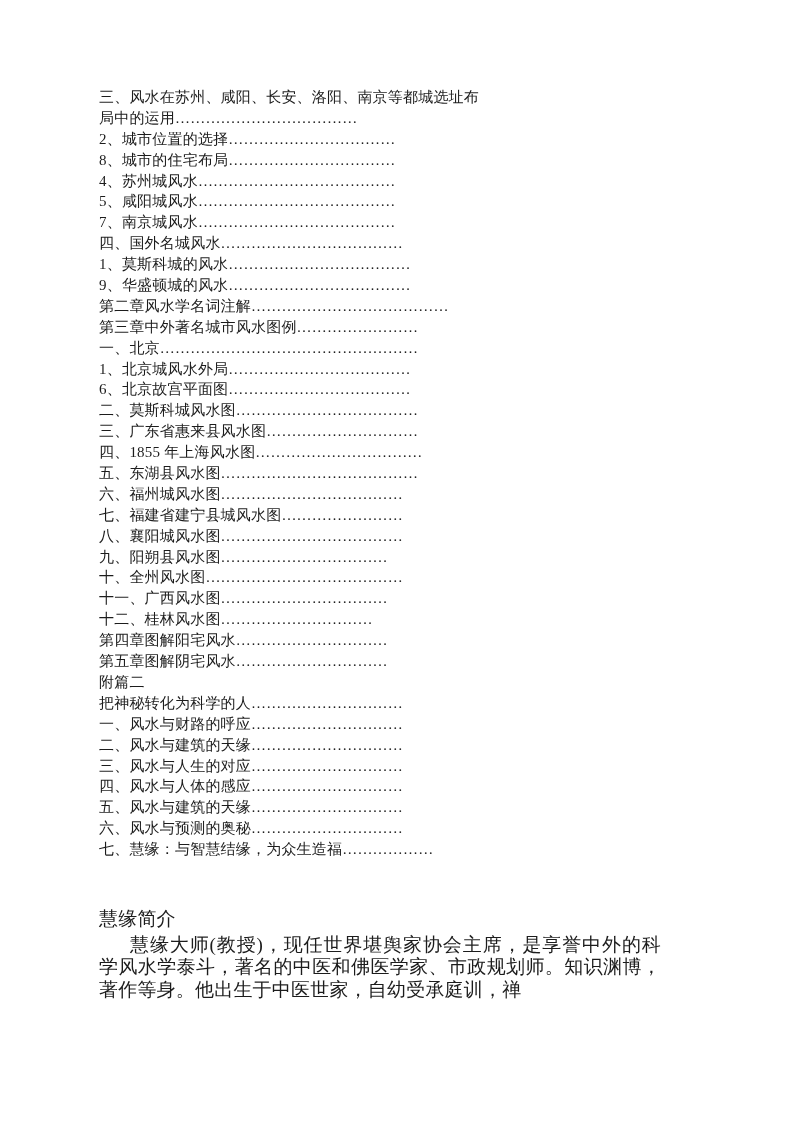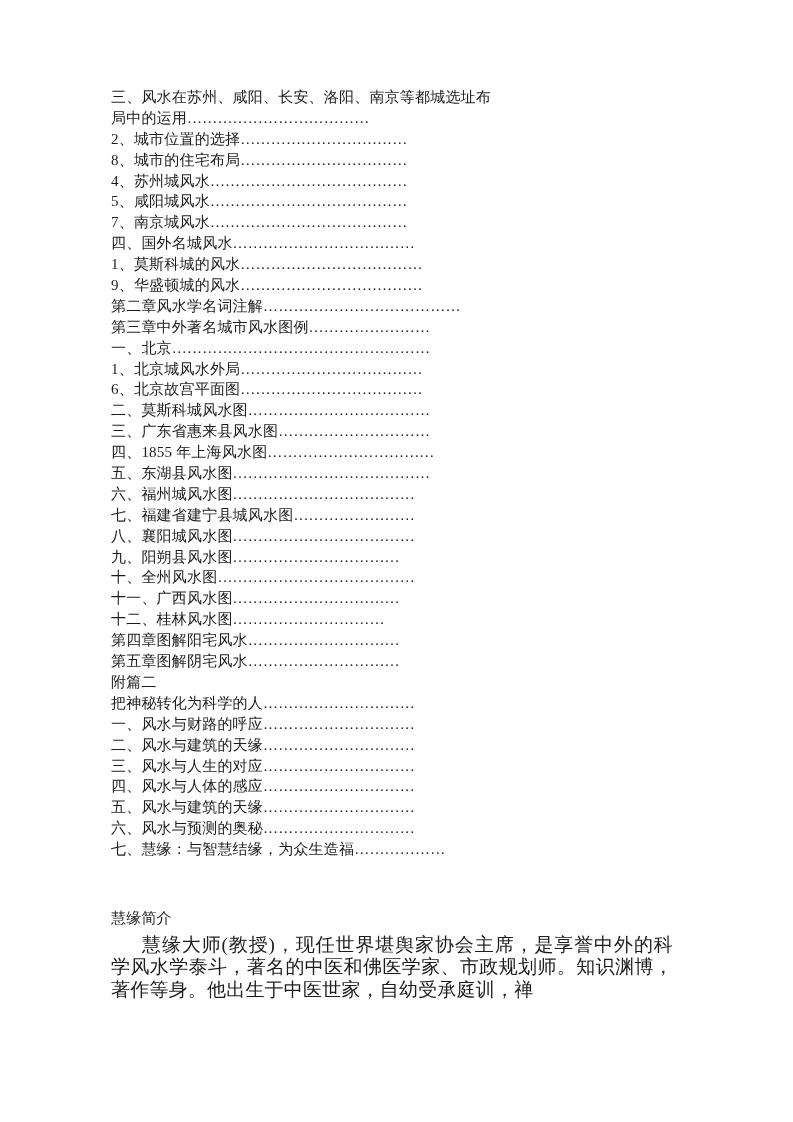--- a/index.html
+++ b/index.html
@@ -11,37 +11,37 @@
   body {
     width: 793px;
     height: 1122px;
     position: relative;
     font-family: "Liberation Serif", "DejaVu Serif", serif;
     color: #1c1c1c;
     overflow: hidden;
   }
   .doc {
     position: absolute;
-    left: 111px;
+    left: 99px;
     top: 87px;
     width: 562px;
   }
   .toc-line {
     font-size: 15px;
     line-height: 20.9px;
     height: 20.9px;
     white-space: nowrap;
     overflow: hidden;
     letter-spacing: 0.2px;
   }
   .bio {
     margin-top: 47px;
   }
   .bio-heading {
-    font-size: 15px;
+    font-size: 19px;
     line-height: 23px;
     letter-spacing: 0.2px;
   }
   .bio-para {
     margin: 4px 0 0 0;
     font-size: 19px;
     line-height: 22.5px;
     text-align: justify;
     text-indent: 31px;
     letter-spacing: 0.2px;

